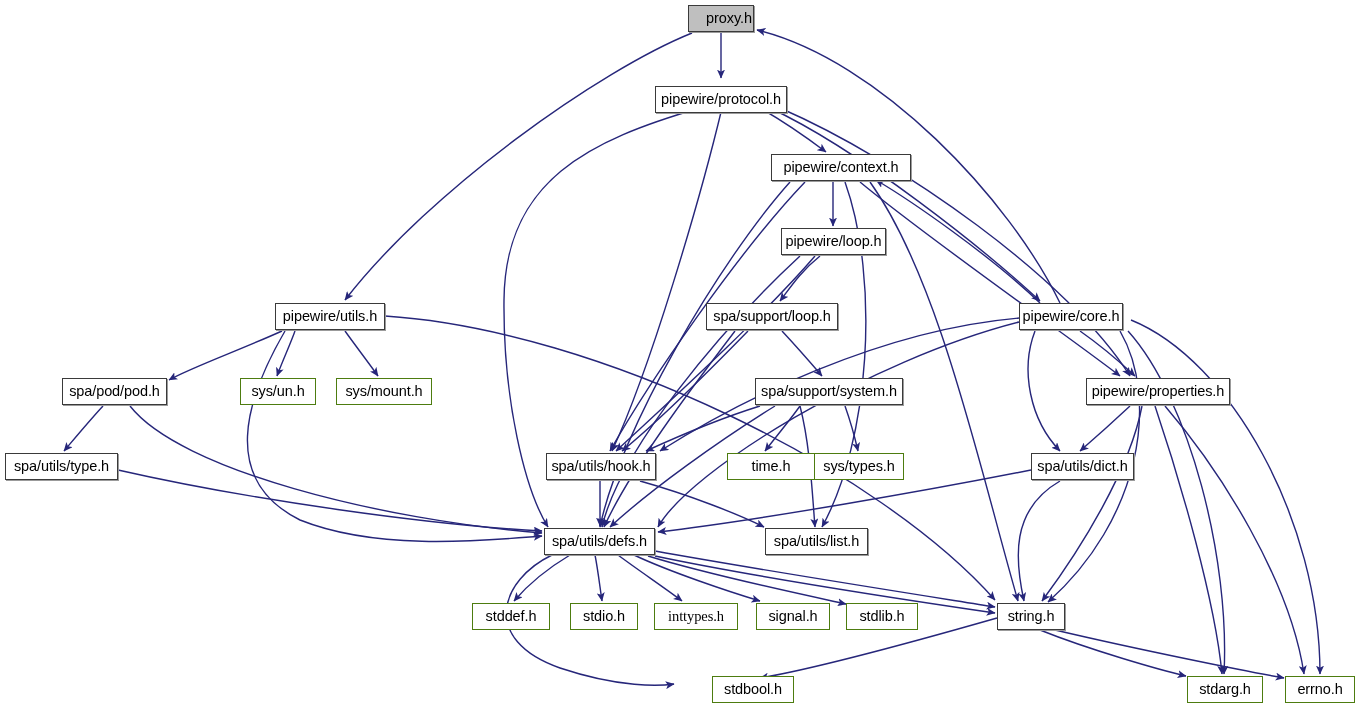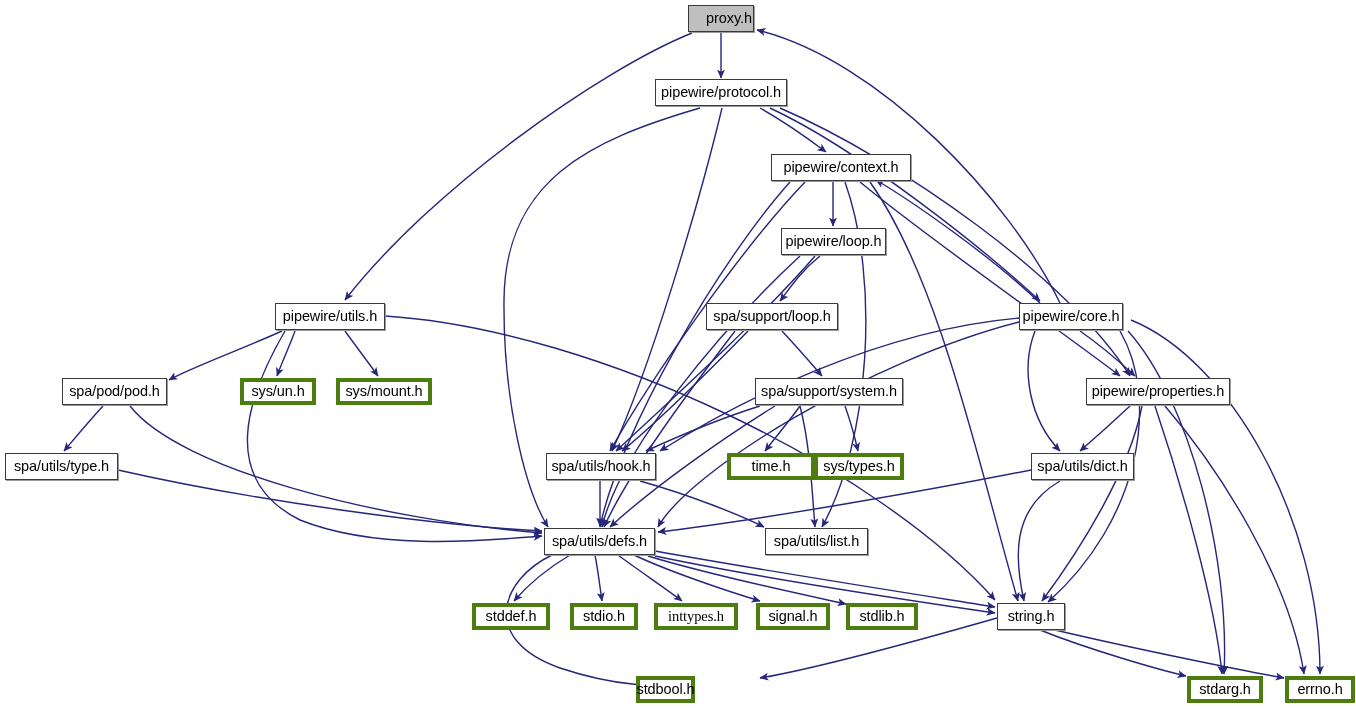--- a/index.html
+++ b/index.html
@@ -24,21 +24,21 @@
     height: 709px;
   }
   .node {
     position: absolute;
     box-sizing: border-box;
     display: flex;
     align-items: center;
     justify-content: center;
     height: 27px;
     background: #ffffff;
-    border: 4px solid #4d7c0f;
+    border: 1px solid #4d7c0f;
     font-size: 14.5px;
     line-height: 1;
     color: #000000;
     white-space: nowrap;
     letter-spacing: -0.1px;
     z-index: 5;
   }
   .node.local {
     border: 1px solid #3a3a3a;
     box-shadow: 1px 1px 0 0 #9b9b9b;
@@ -122,21 +122,21 @@
         <path d="M 997,618 C 920,640 820,668 760,678" fill="none" stroke="#26267a" stroke-width="1.4" marker-end="url(#arrowhead)"></path>
         <path d="M 1040,630 C 1090,650 1160,670 1186,676" fill="none" stroke="#26267a" stroke-width="1.4" marker-end="url(#arrowhead)"></path>
         <path d="M 1055,630 C 1140,650 1250,672 1284,678" fill="none" stroke="#26267a" stroke-width="1.4" marker-end="url(#arrowhead)"></path>
       </g>
   </svg>
 
   <div id="nodes-group">
       <div class="node root" style="left: 688px; top: 5px; width: 66px;">
         <span>proxy.h</span>
       </div>
-      <div class="node local" style="left: 655px; top: 79px; width: 132px;">
+      <div class="node local" style="left: 655px; top: 86px; width: 132px;">
         <span>pipewire/protocol.h</span>
       </div>
       <div class="node local" style="left: 771px; top: 154px; width: 140px;">
         <span>pipewire/context.h</span>
       </div>
       <div class="node local" style="left: 781px; top: 228px; width: 105px;">
         <span>pipewire/loop.h</span>
       </div>
       <div class="node local" style="left: 275px; top: 303px; width: 110px;">
         <span>pipewire/utils.h</span>
@@ -194,21 +194,21 @@
       </div>
       <div class="node system" style="left: 756px; top: 603px; width: 74px;">
         <span>signal.h</span>
       </div>
       <div class="node system" style="left: 846px; top: 603px; width: 72px;">
         <span>stdlib.h</span>
       </div>
       <div class="node local" style="left: 997px; top: 603px; width: 68px;">
         <span>string.h</span>
       </div>
-      <div class="node system" style="left: 636px; top: 676px; width: 59px;">
+      <div class="node system" style="left: 712px; top: 676px; width: 82px;">
         <span>stdbool.h</span>
       </div>
       <div class="node system" style="left: 1187px; top: 676px; width: 76px;">
         <span>stdarg.h</span>
       </div>
       <div class="node system" style="left: 1285px; top: 676px; width: 70px;">
         <span>errno.h</span>
       </div>
     </div>
 

